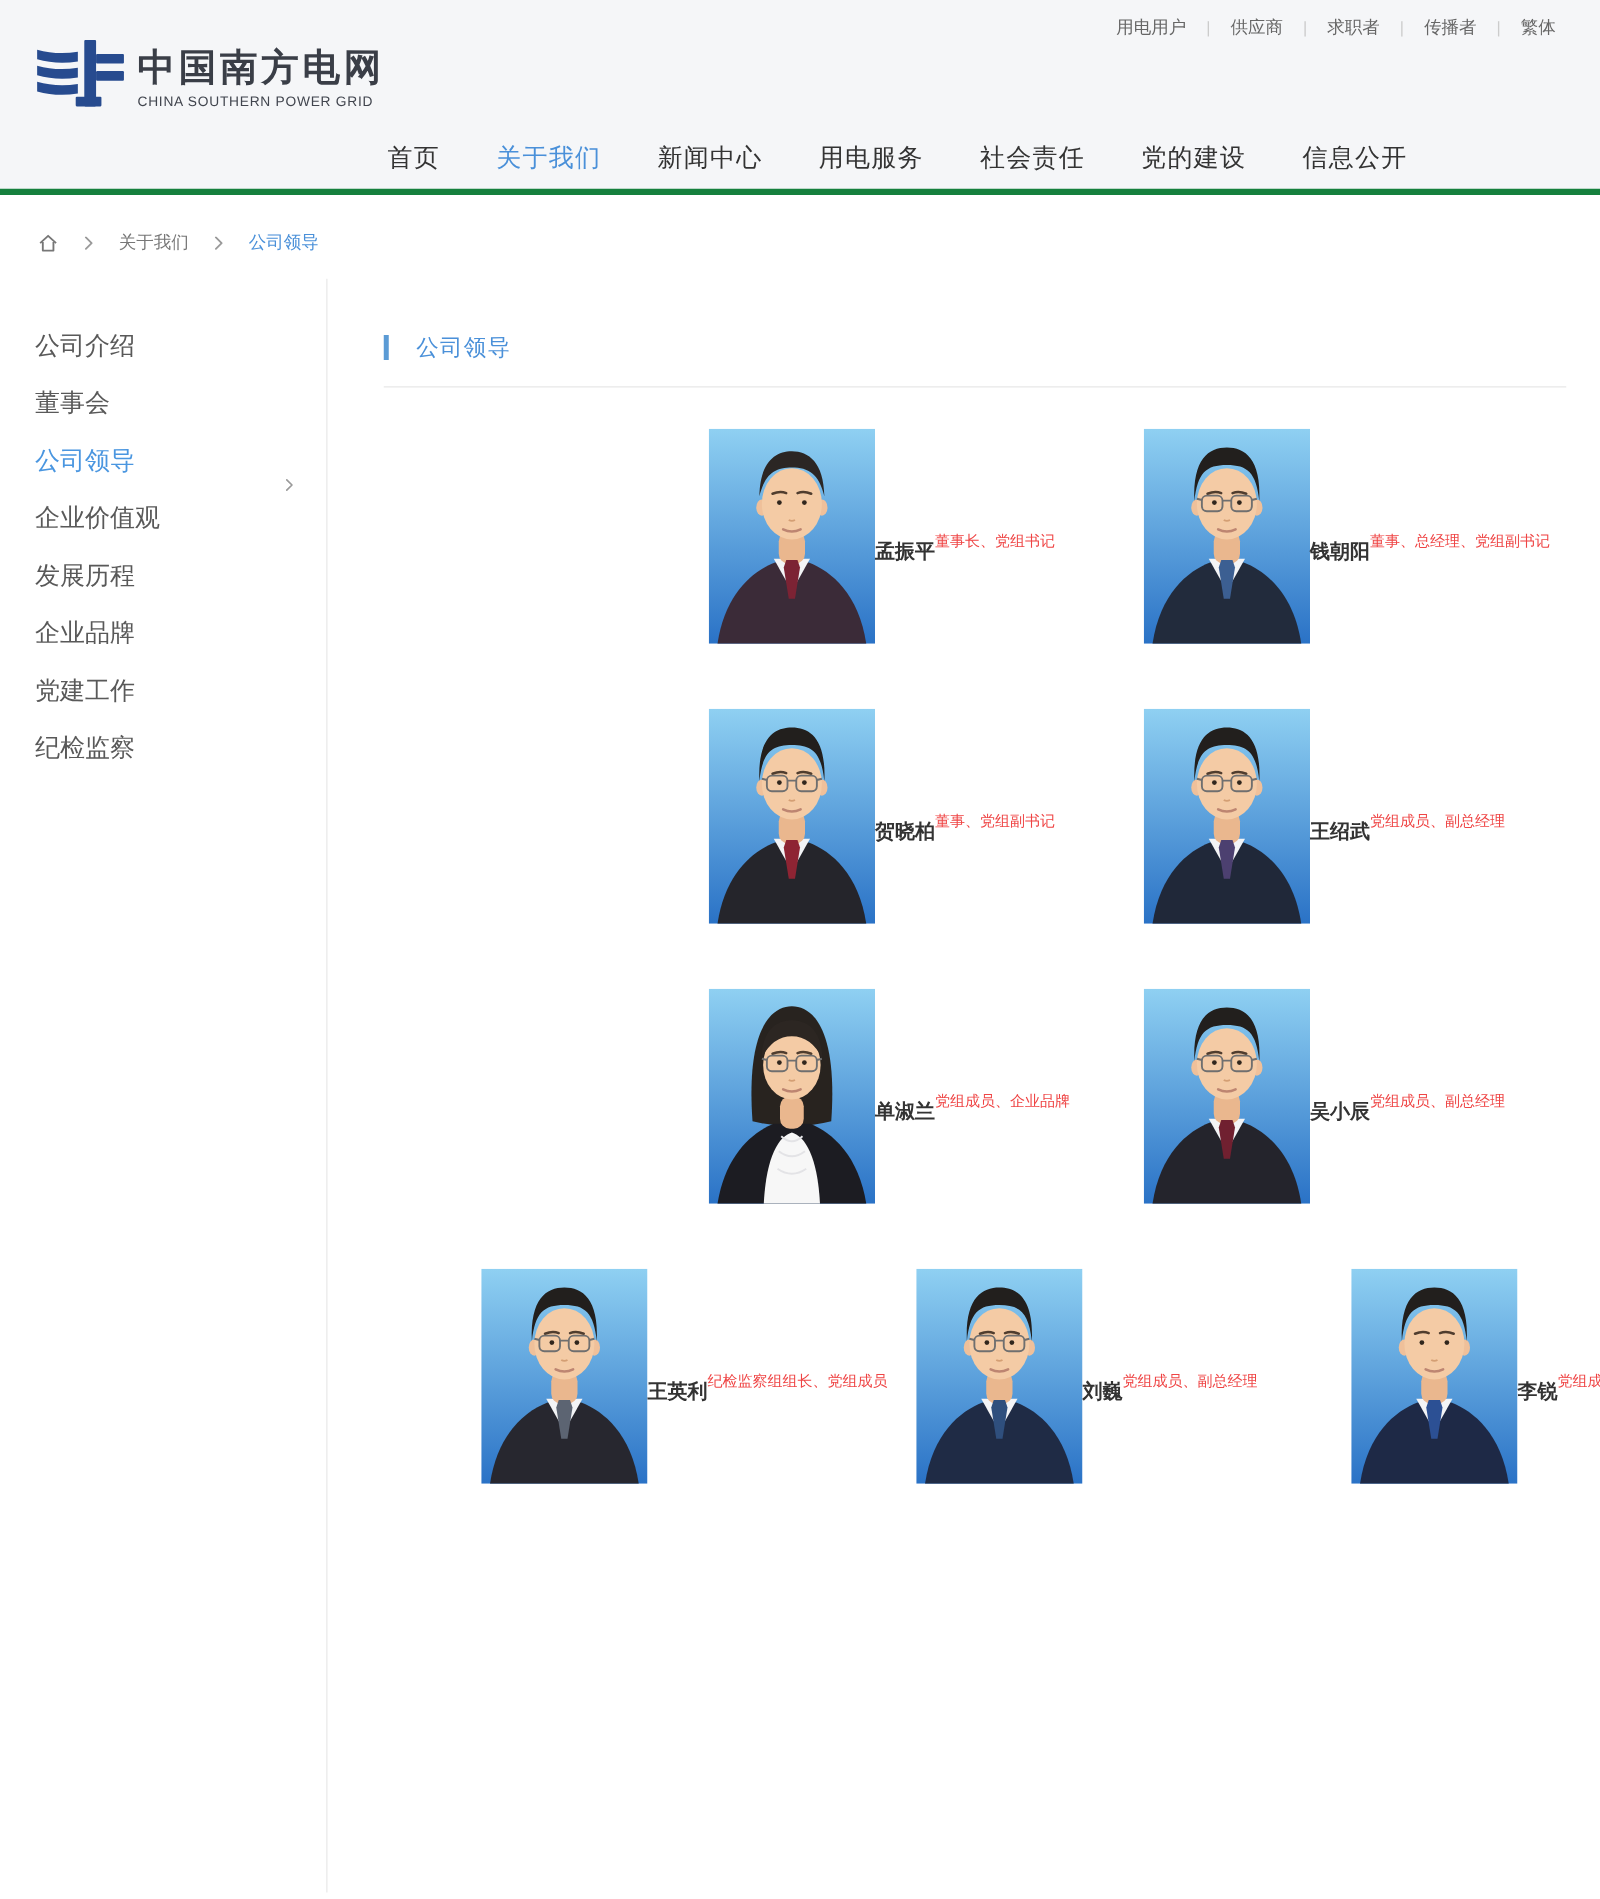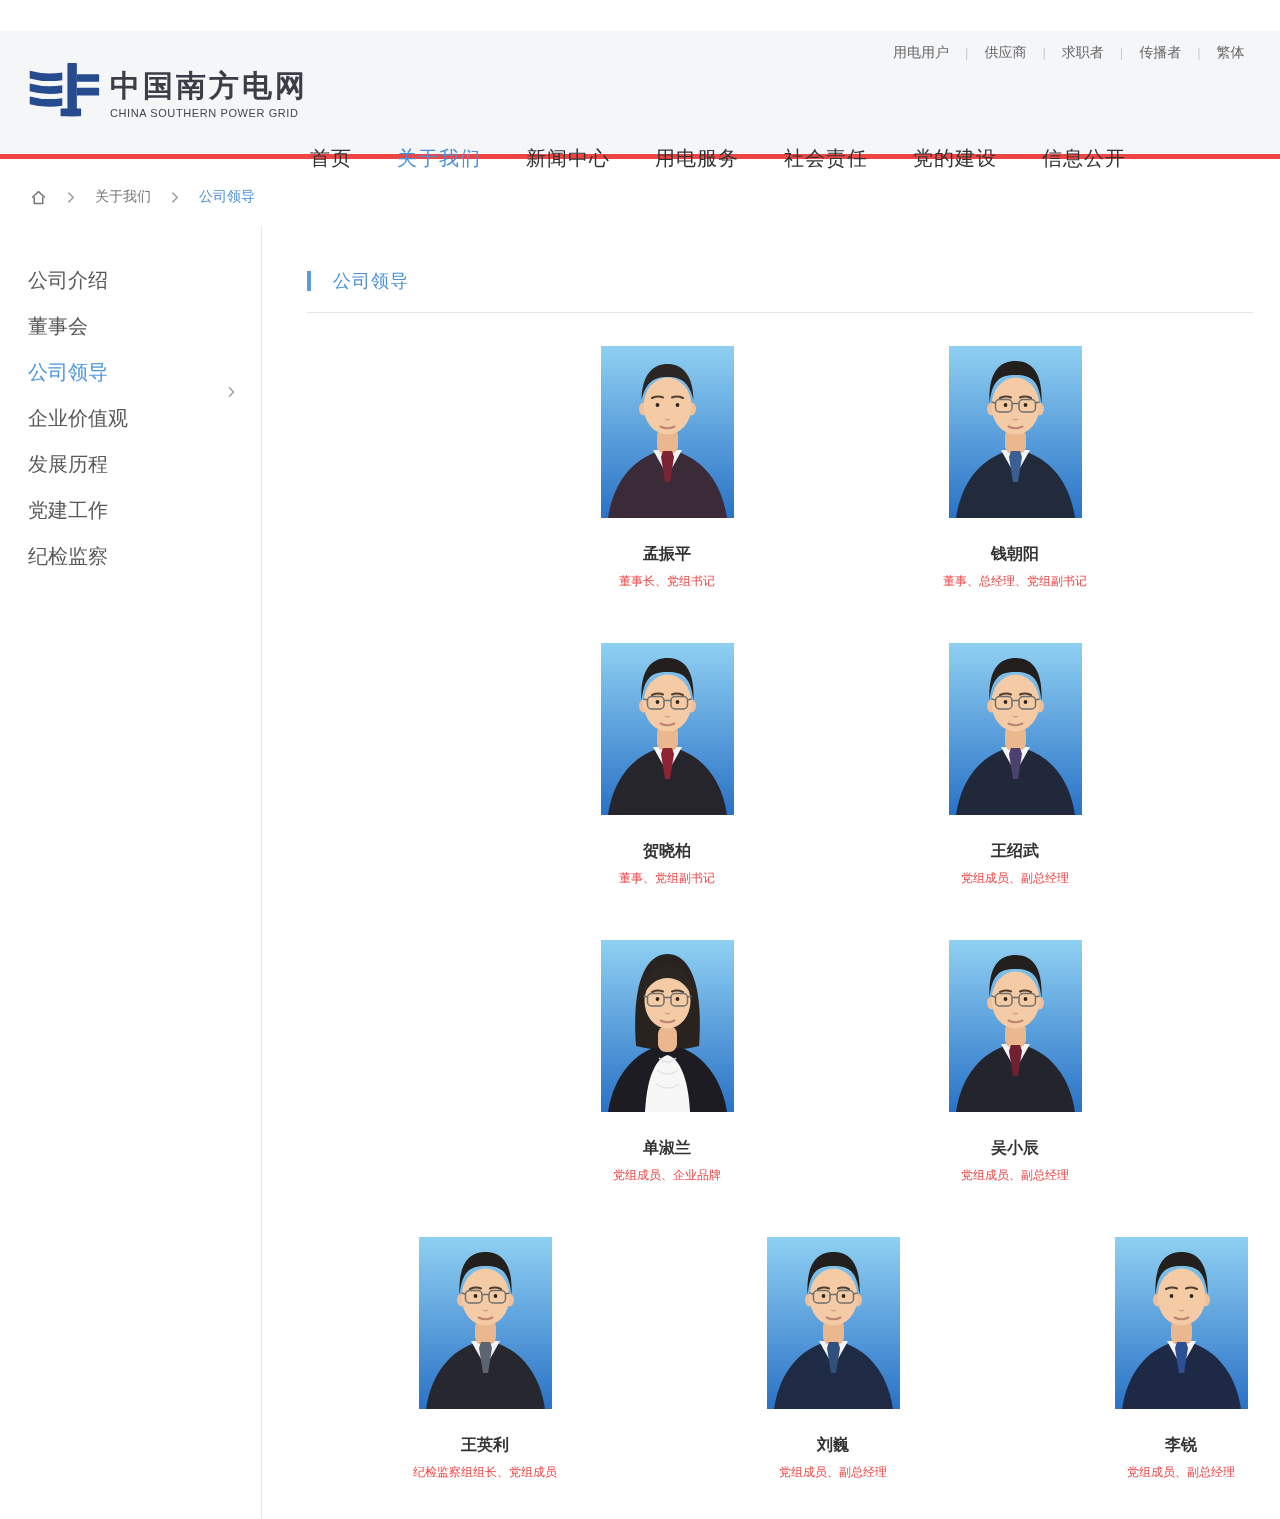--- a/index.html
+++ b/index.html
@@ -1,20 +1,20 @@
 <!DOCTYPE html>
 <html><head>
 <meta charset="utf-8">
 <style>
   * { margin:0; padding:0; box-sizing:border-box; }
   html,body { width:1280px; height:1519px; overflow:hidden; background:#fff;
     font-family:"Liberation Sans","DejaVu Sans",sans-serif; }
 
   
-  .header { position:relative; height:128px; background:#f5f6f8; border-bottom:5px solid #ef4444;margin-top:31px; }
+  .header { position:relative; height:156px; background:#f5f6f8; border-bottom:5px solid #15803d; }
   .toplinks { position:absolute; left:893px; top:13px; white-space:nowrap; font-size:14px; color:#666; }
   .toplink { color:#666; text-decoration:none; cursor:pointer; }
   .toplink:first-child { margin-left:0; }
   .tsep { color:#ccc; margin:0 16px; font-size:13px; }
   .logo { position:absolute; left:28px; top:30px; display:flex; align-items:flex-start; cursor:pointer; }
   .logo-text { margin-left:10px; }
   .logo-title { font-size:30px; font-weight:bold; color:#3a3e47; letter-spacing:3px; line-height:34px; margin-top:8px; }
   .logo-sub { font-size:11px; font-weight:normal; color:#41454e; letter-spacing:0.6px; margin-top:4px; }
   .mainnav { position:absolute; left:310px; top:112px; display:flex; gap:45px; font-size:20px; letter-spacing:1px; color:#333; line-height:30px; }
   .nav-item { color:#333; text-decoration:none; cursor:pointer; }
@@ -37,21 +37,21 @@
   .main { flex:1 0 auto; padding-left:45px; }
   .section-head { display:flex; align-items:center; margin-top:44px; height:22px; }
   .section-bar { width:4px; height:20px; background:#5b9bd5; margin-right:22px; }
   .section-title { font-size:18px; font-weight:normal; color:#4a90d9; letter-spacing:1px; }
   .hdivider { width:946px; height:1px; background:#e8e8e8; margin-top:20px; }
 
   .leader-rows { margin-top:33px; }
   .lrow { display:flex; gap:148px; }
   .lrow.cols2 { padding-left:260px; }
   .lrow.cols3 { padding-left:78px; }
-  .lcard { width:200px; flex:0 0 200px; display:flex; flex-direction:column; align-items:center; margin-bottom:52px; }
+  .lcard { width:200px; flex:0 0 200px; display:flex; flex-direction:row; align-items:center; margin-bottom:52px; }
   .lphoto { width:133px; height:172px; font-size:0; }
   .lname { margin-top:26px; font-size:16px; font-weight:bold; color:#333; line-height:20px; white-space:nowrap; }
   .ltitle { margin-top:8px; font-size:12px; color:#ef4444; line-height:19px; white-space:nowrap; }
 </style>
 </head>
 <body>
 
 <header class="header">
   <nav class="toplinks"><a class="toplink">用电用户</a><span class="tsep">|</span><a class="toplink">供应商</a><span class="tsep">|</span><a class="toplink">求职者</a><span class="tsep">|</span><a class="toplink">传播者</a><span class="tsep">|</span><a class="toplink">繁体</a></nav>
   <div class="logo">
@@ -109,20 +109,21 @@
 
 <div class="content">
   <aside class="sidebar">
       <div class="side-item"><span>公司介绍</span></div>
       <div class="side-item"><span>董事会</span></div>
       <div class="side-item active"><span>公司领导</span><span class="side-chev"><svg width="7" height="10" viewBox="0 0 8 12" fill="none" stroke="#9a9a9a" stroke-width="1.6" stroke-linecap="round" stroke-linejoin="round">
             <path d="M1.5,1 L6.5,6 L1.5,11"></path>
           </svg></span></div>
       <div class="side-item"><span>企业价值观</span></div>
       <div class="side-item"><span>发展历程</span></div>
+      <div class="side-item"><span>企业品牌</span></div>
       <div class="side-item"><span>党建工作</span></div>
       <div class="side-item"><span>纪检监察</span></div>
     </aside>
   <main class="main">
     <div class="section-head">
       <span class="section-bar"></span>
       <h2 class="section-title">公司领导</h2>
     </div>
     <div class="hdivider"></div>
     <div class="leader-rows">

